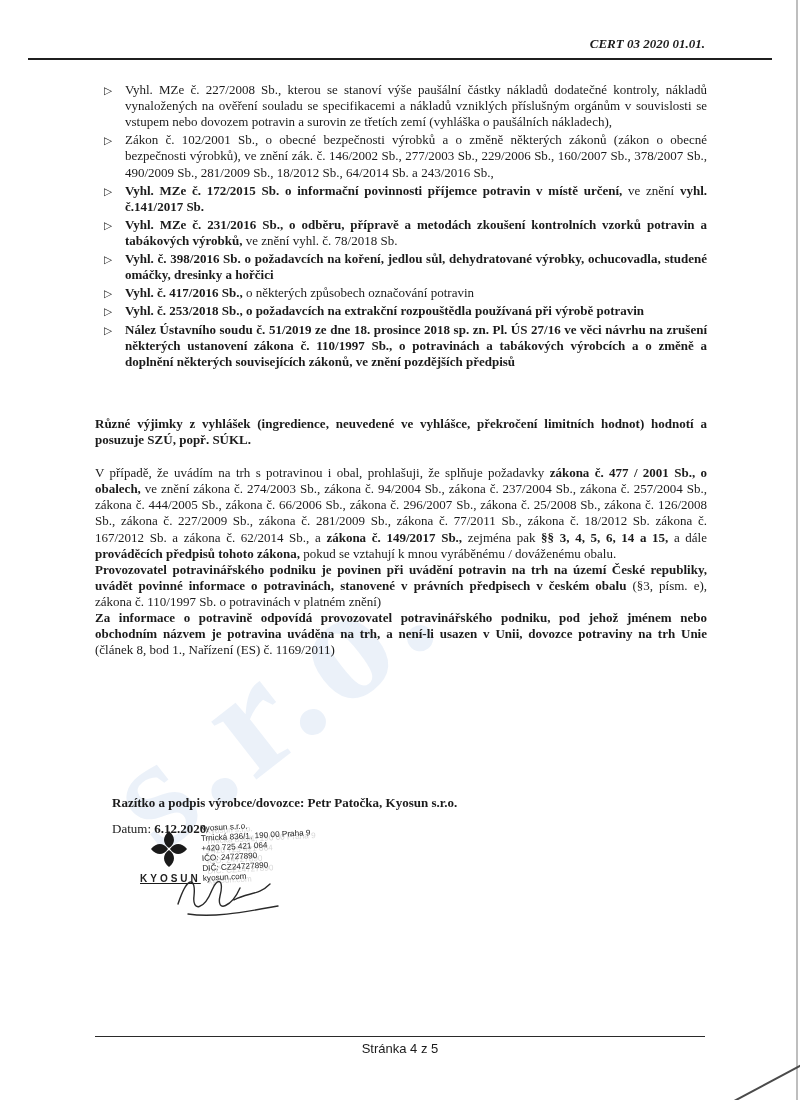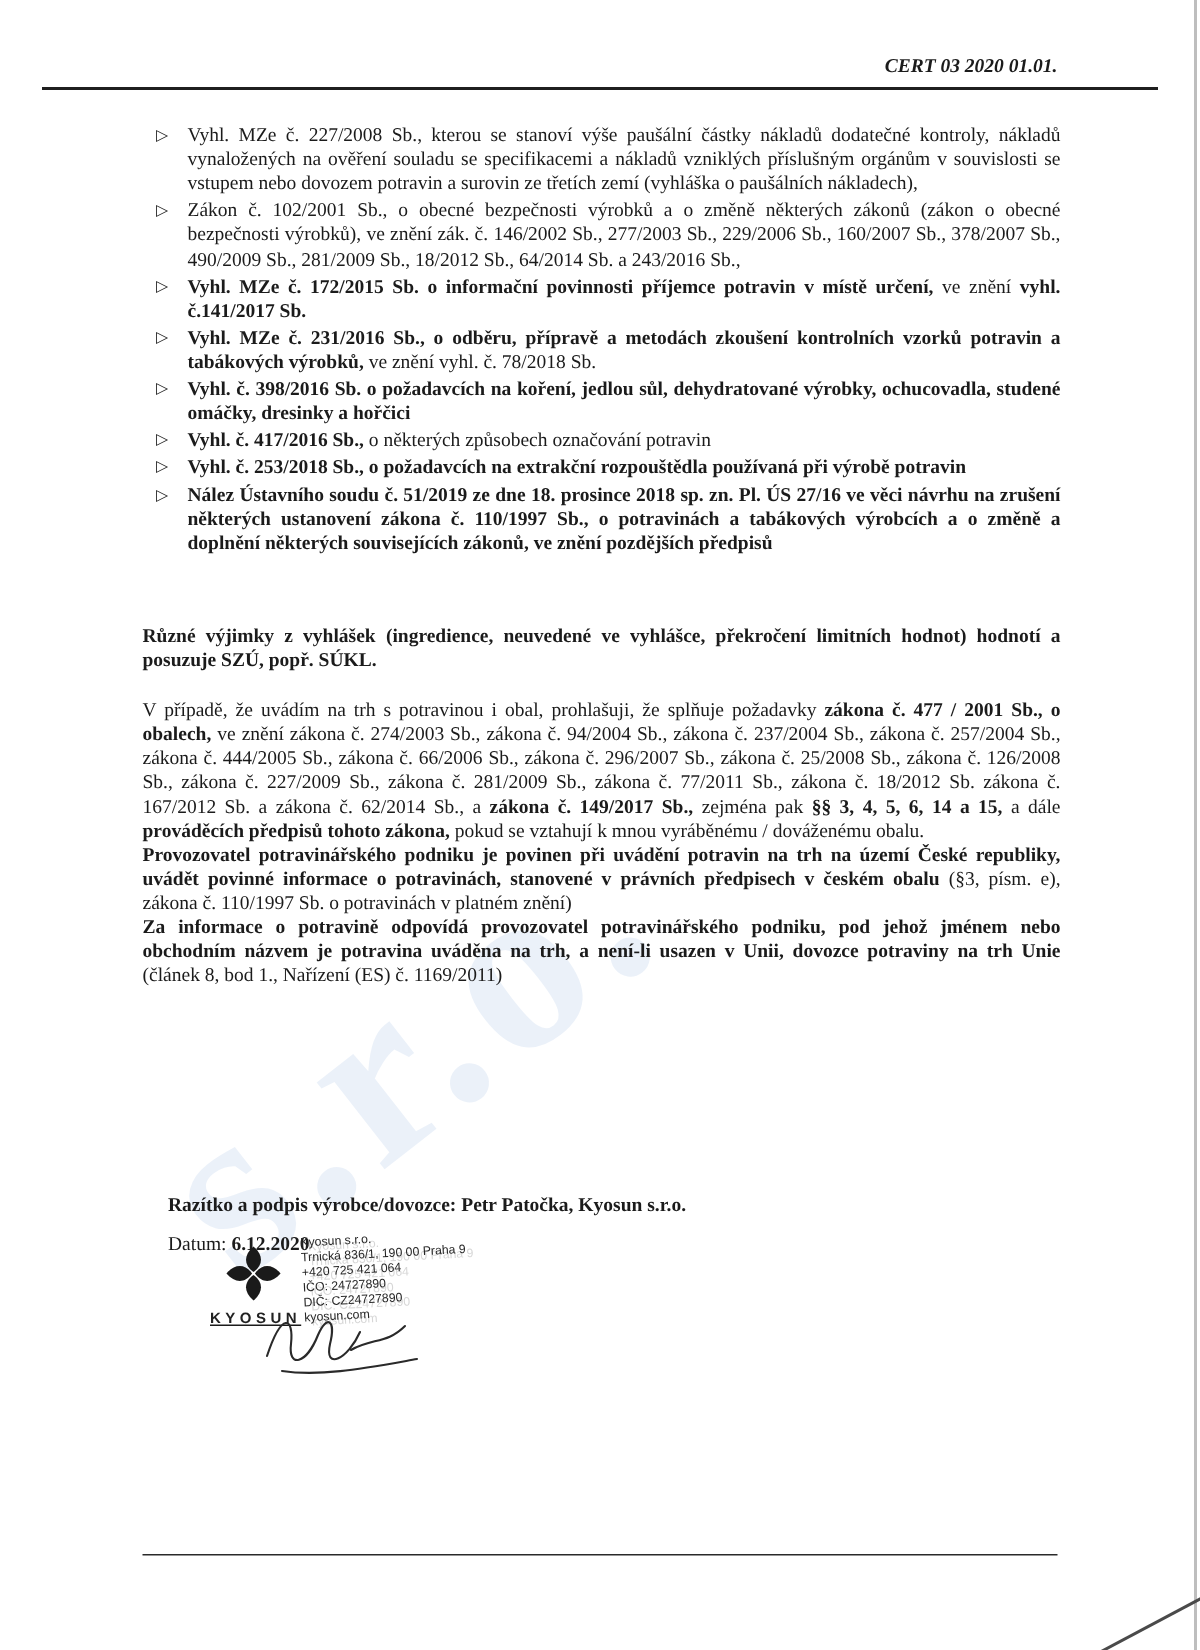--- a/index.html
+++ b/index.html
@@ -156,16 +156,17 @@
       <div>IČO: 24727890</div>
       <div>DIČ: CZ24727890</div>
       <div>kyosun.com</div>
     </div>
     <svg class="signature" width="130" height="55" viewBox="0 0 130 55">
       <path d="M4 38 C14 8 22 12 20 30 C18 46 30 44 38 24 C44 10 50 14 46 30 C42 48 58 40 66 22 M60 34 C74 26 84 30 96 18 M14 48 C40 52 70 46 104 40" stroke="#2a2a2a" stroke-width="1.4" fill="none" stroke-linecap="round"></path>
     </svg>
   </div>
 
   <div class="footer-rule"></div>
+  <div class="footer-label">Stránka 4 z 5</div>
 
   <div class="scan-edge-right"></div>
   <div class="scan-corner"></div>
 </div>
 
 </body></html>

